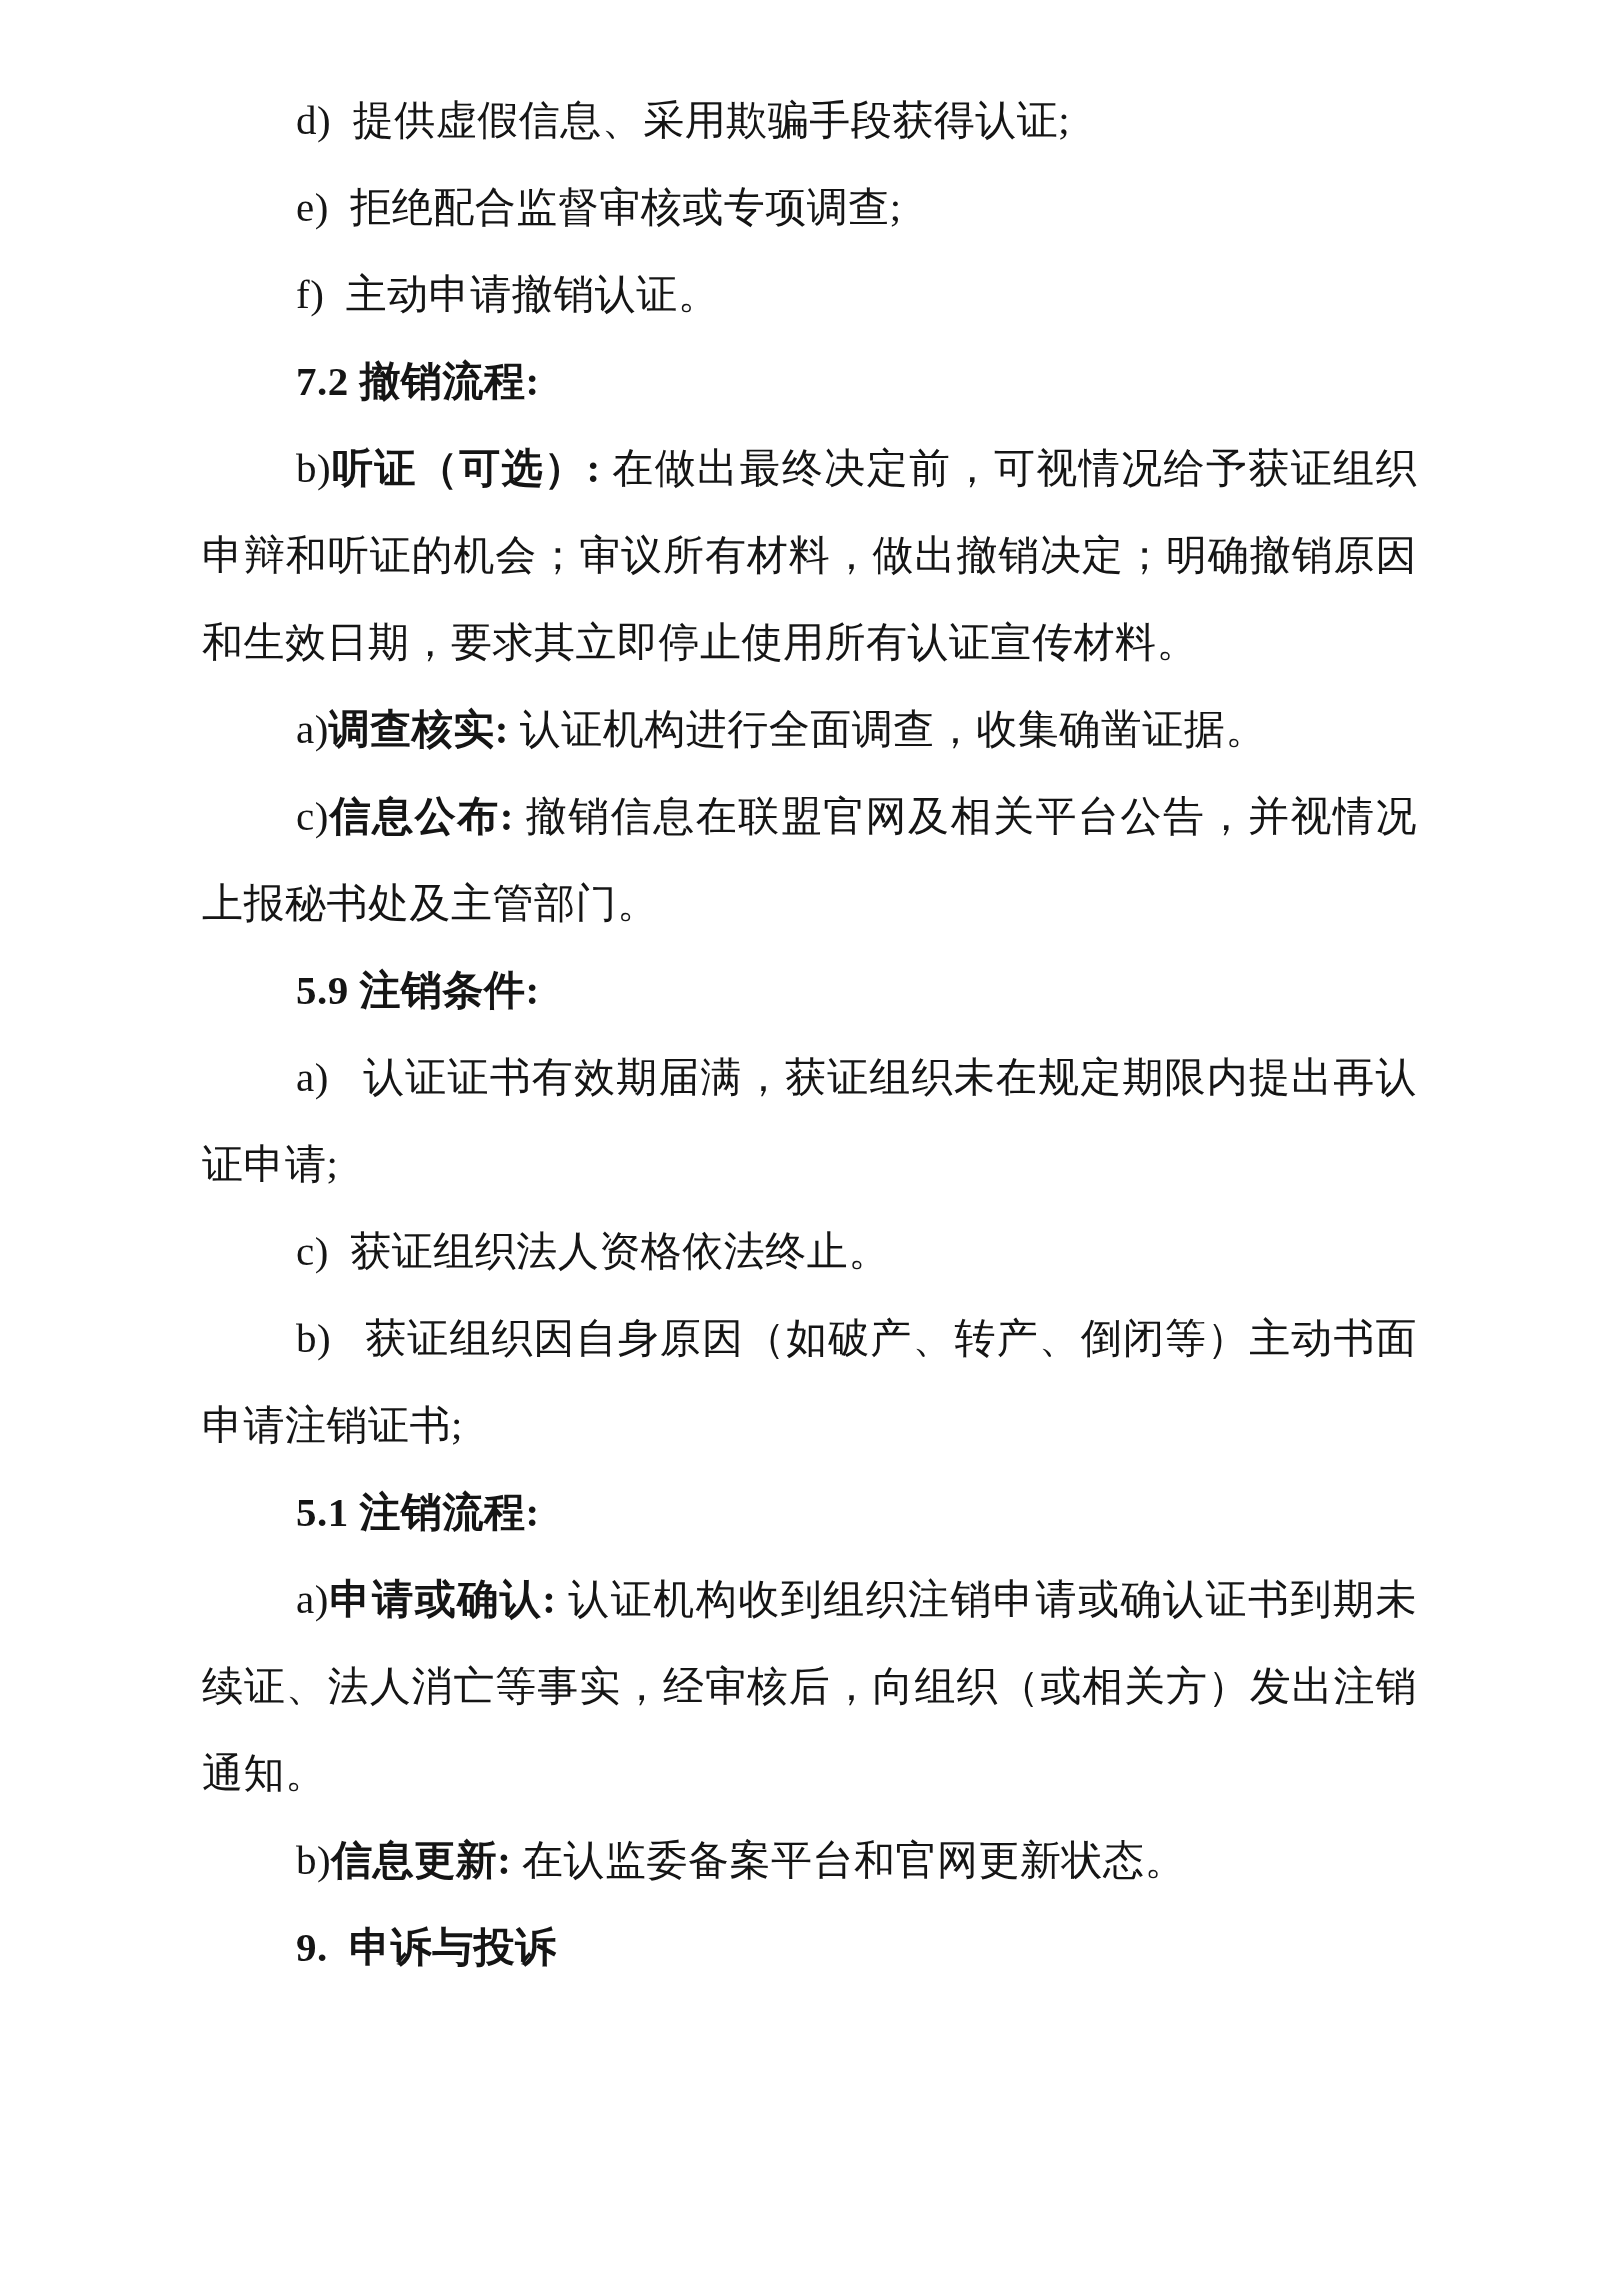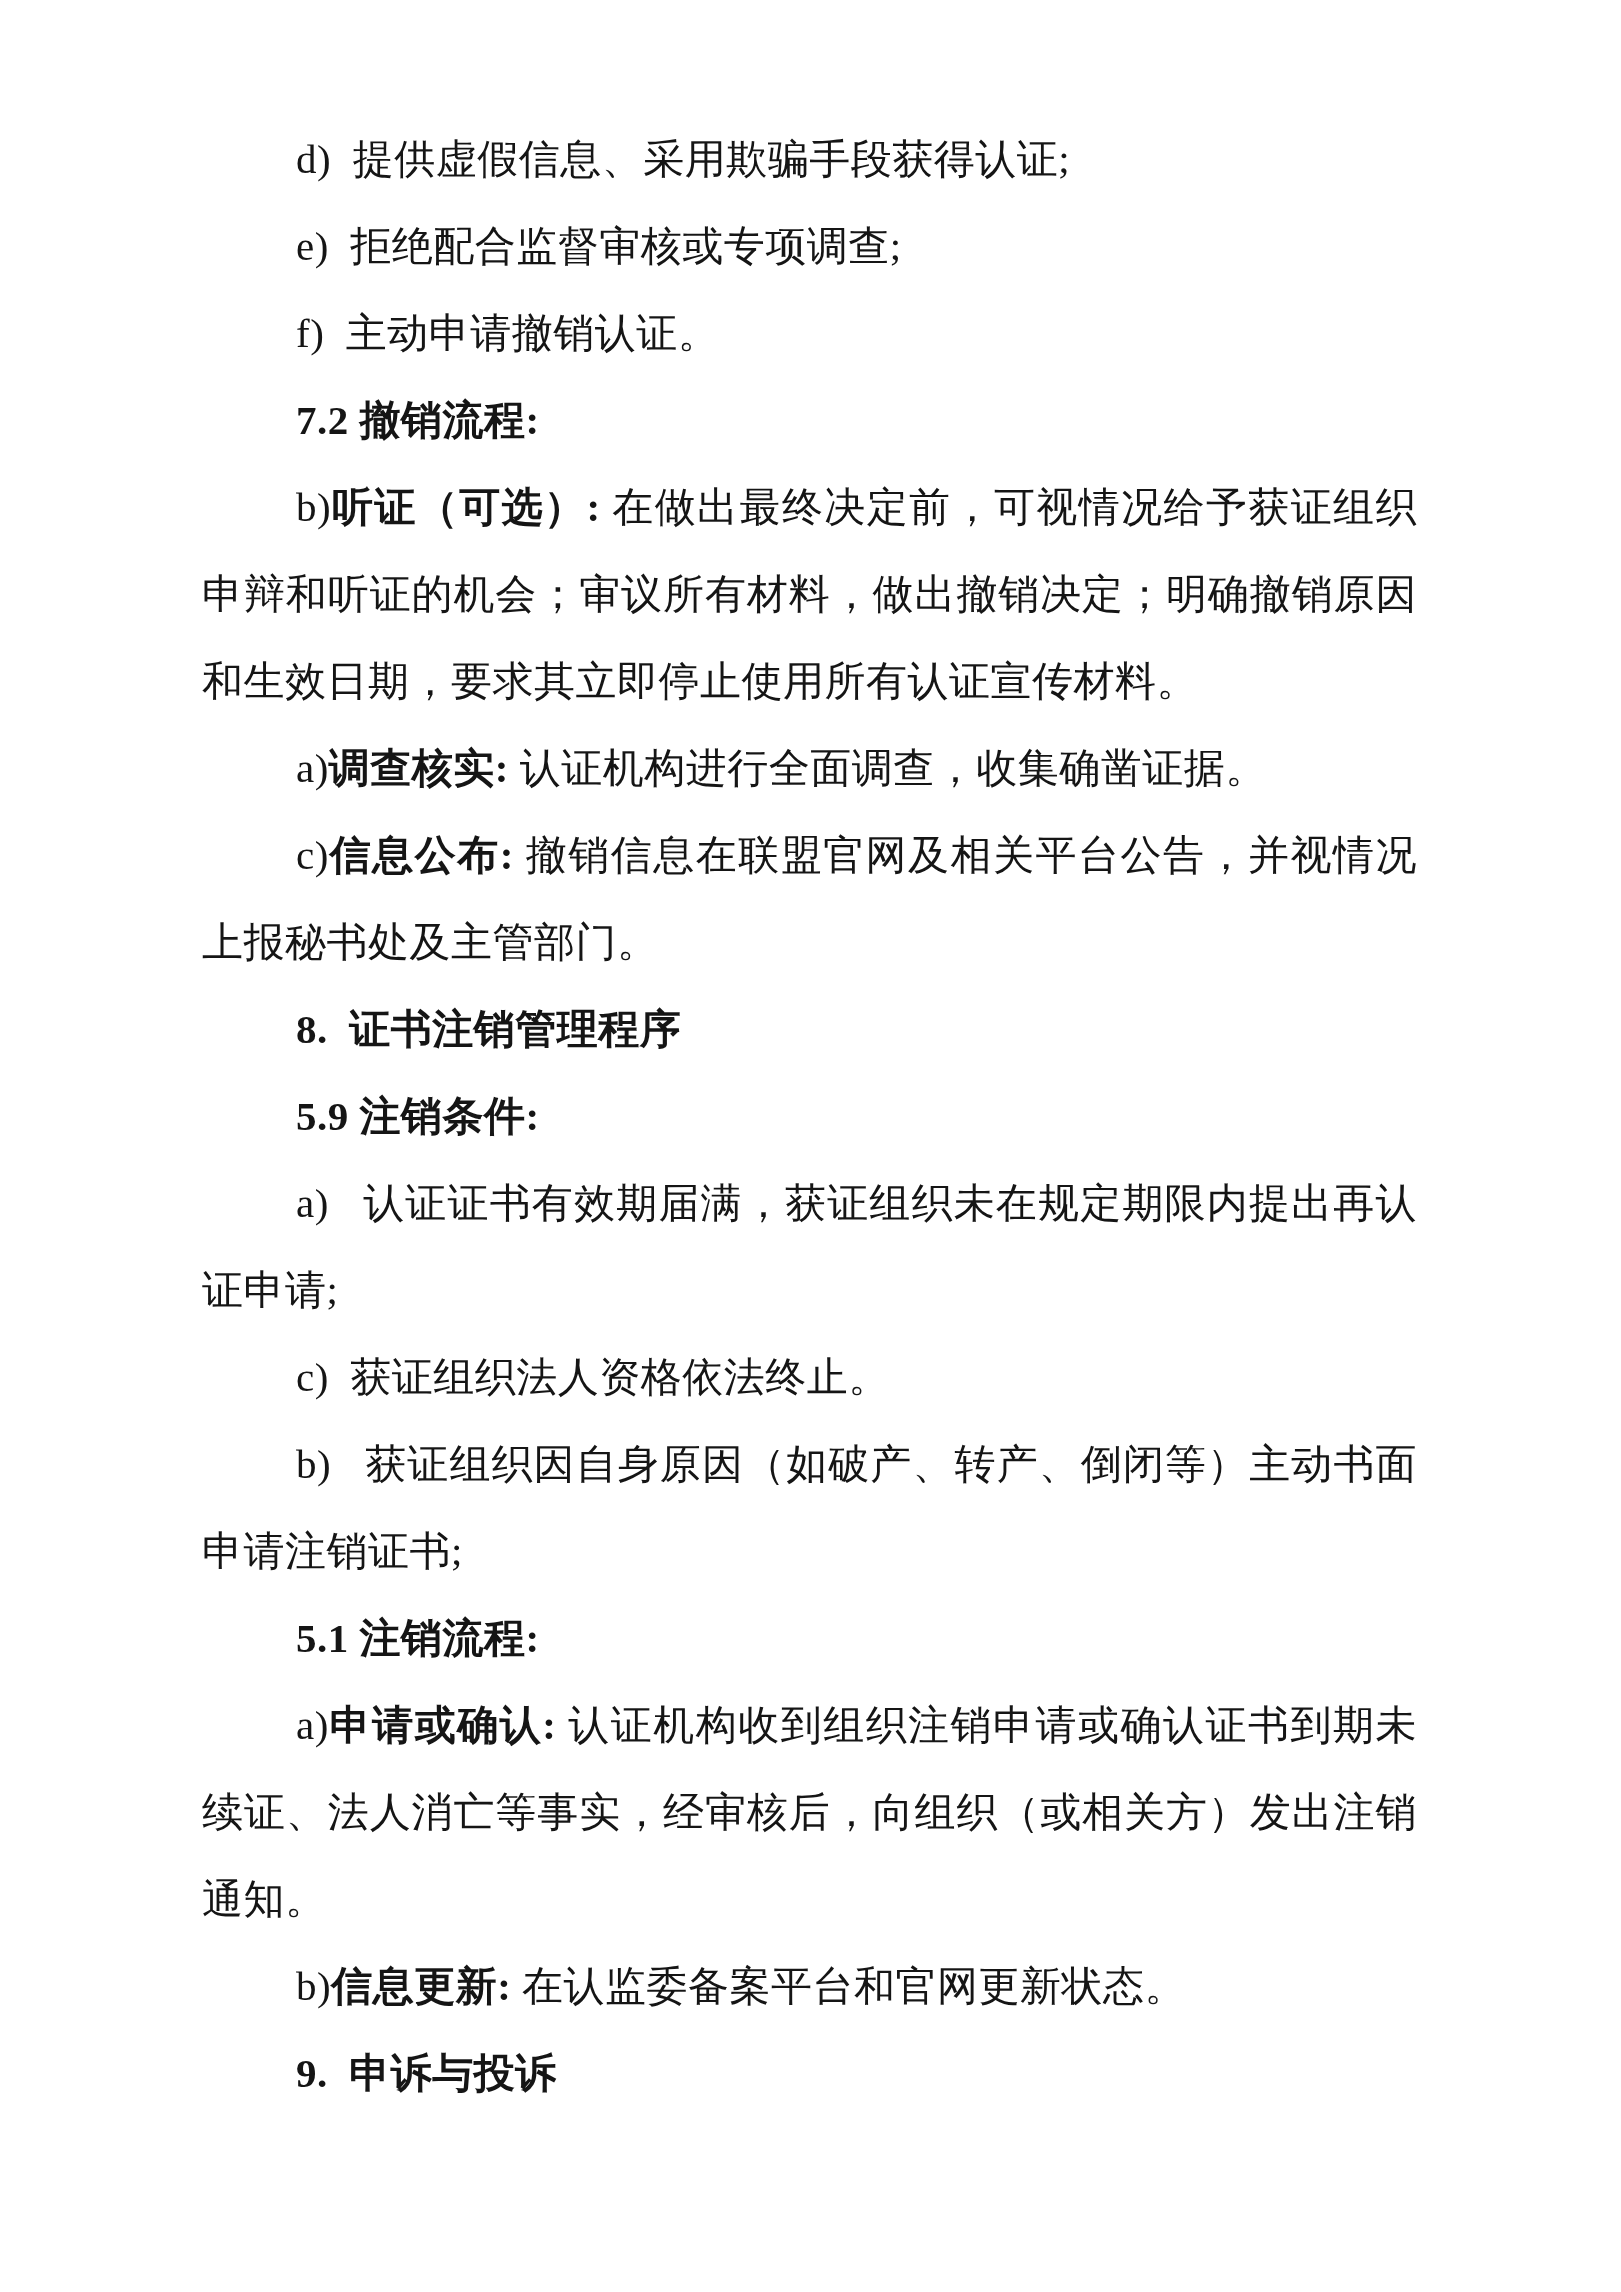--- a/index.html
+++ b/index.html
@@ -7,21 +7,21 @@
     padding: 0;
     background: #ffffff;
   }
   .page {
     position: relative;
     width: 1621px;
     height: 2293px;
     box-sizing: border-box;
     background: #ffffff;
     color: #151515;
-    padding: 116px 204px 0 202px;
+    padding: 77px 204px 0 202px;
     font-family: "Liberation Serif", "DejaVu Serif", serif;
     overflow: hidden;
   }
   .para {
     margin: 0;
     font-size: 41px;
     line-height: 87px;
     text-align: justify;
     text-indent: 94px;
     letter-spacing: 0.5px;
@@ -49,21 +49,20 @@
   <p class="para"><span class="body-text">f)&nbsp; 主动申请撤销认证。</span></p>
 
   <p class="para heading"><span>7.2 撤销流程:</span></p>
 
   <p class="para"><span class="marker">b)</span><span class="label">听证（可选）: </span><span class="body-text">在做出最终决定前，可视情况给予获证组织申辩和听证的机会；审议所有材料，做出撤销决定；明确撤销原因和生效日期，要求其立即停止使用所有认证宣传材料。</span></p>
 
   <p class="para"><span class="marker">a)</span><span class="label">调查核实: </span><span class="body-text">认证机构进行全面调查，收集确凿证据。</span></p>
 
   <p class="para"><span class="marker">c)</span><span class="label">信息公布: </span><span class="body-text">撤销信息在联盟官网及相关平台公告，并视情况上报秘书处及主管部门。</span></p>
 
-  <p class="para heading"><span>8.&nbsp;&nbsp;证书注销管理程序</span></p>
 
   <p class="para heading"><span>5.9 注销条件:</span></p>
 
   <p class="para"><span class="body-text">a)&nbsp;&nbsp; 认证证书有效期届满，获证组织未在规定期限内提出再认证申请;</span></p>
 
   <p class="para"><span class="body-text">c)&nbsp; 获证组织法人资格依法终止。</span></p>
 
   <p class="para"><span class="body-text">b)&nbsp;&nbsp; 获证组织因自身原因（如破产、转产、倒闭等）主动书面申请注销证书;</span></p>
 
   <p class="para heading"><span>5.1 注销流程:</span></p>

